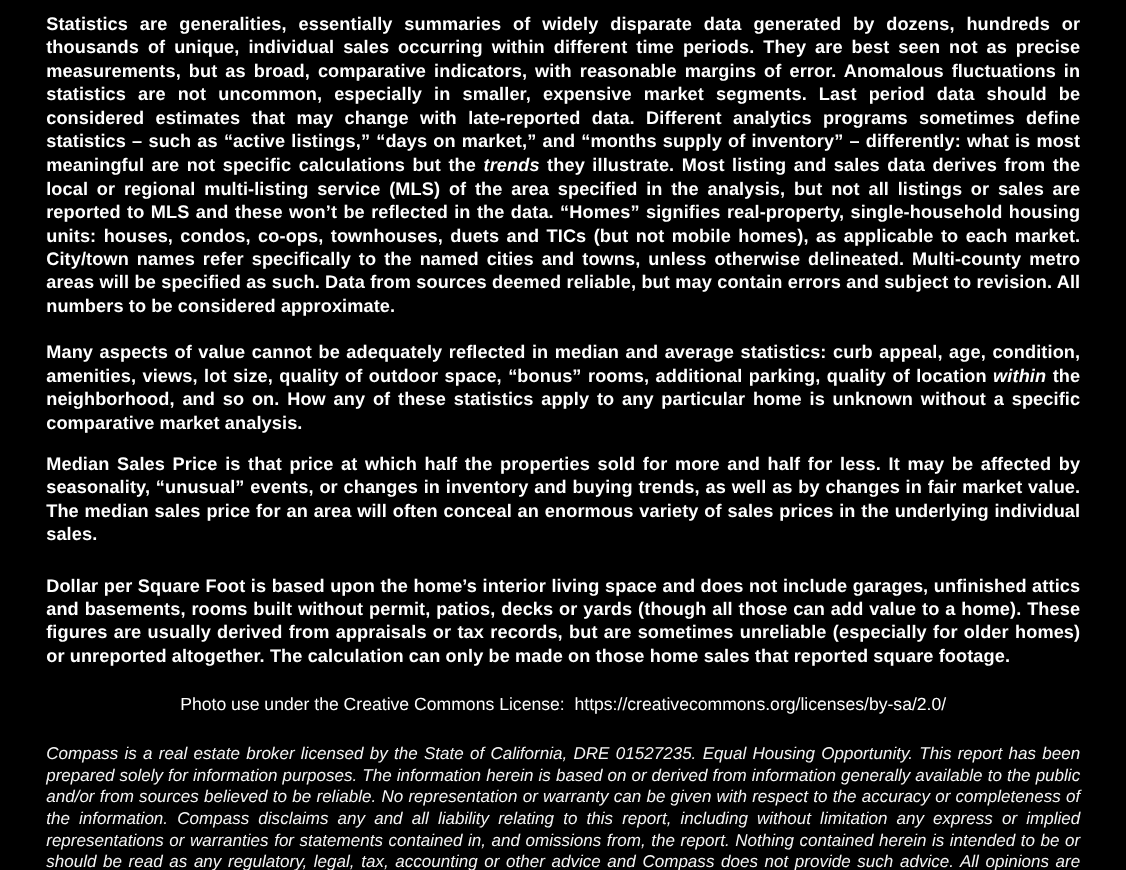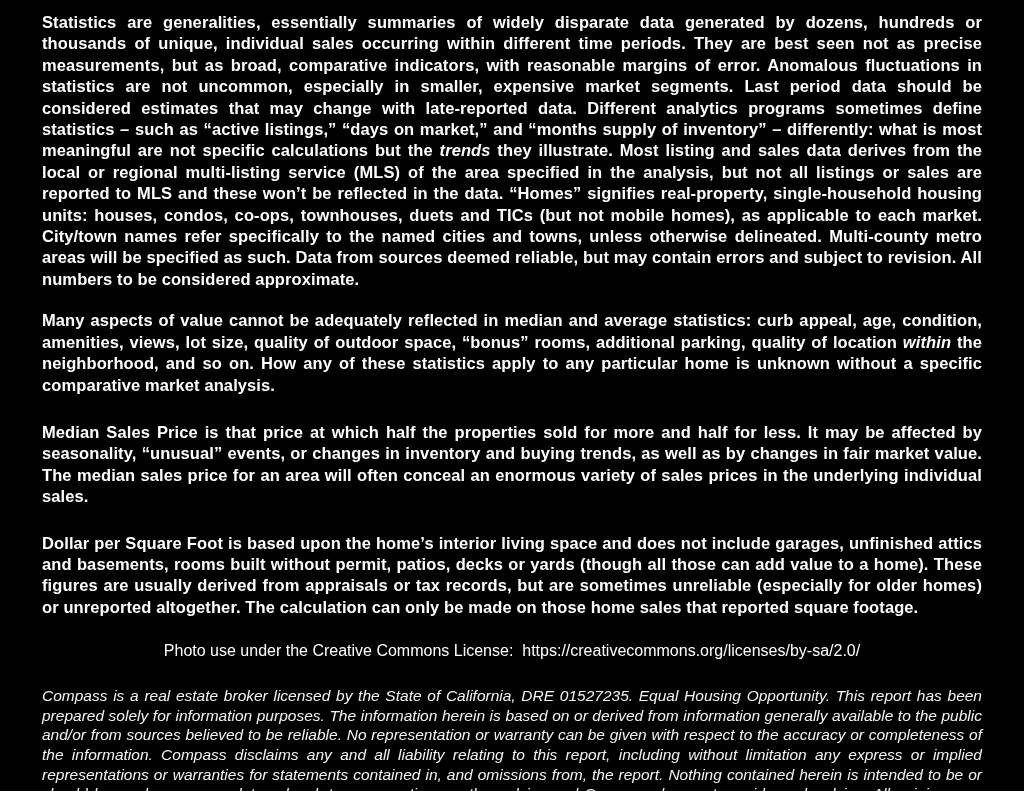--- a/index.html
+++ b/index.html
@@ -26,21 +26,21 @@
     text-align: justify;
     margin: 0;
   }
   .para.bold {
     font-weight: bold;
     font-size: 16.5px;
     line-height: 21.4px;
     letter-spacing: 0.1px;
   }
   .para.gap-large { margin-top: 20px; }
-  .para.gap-small { margin-top: 26px; }
+  .para.gap-small { margin-top: 16px; }
   .para.gap-xlarge { margin-top: 25px; }
   .photo-line {
     margin-top: 23px;
     font-weight: normal;
     font-size: 16px;
     line-height: 20px;
     color: #ffffff;
     white-space: pre-wrap;
     text-align: center;
   }

